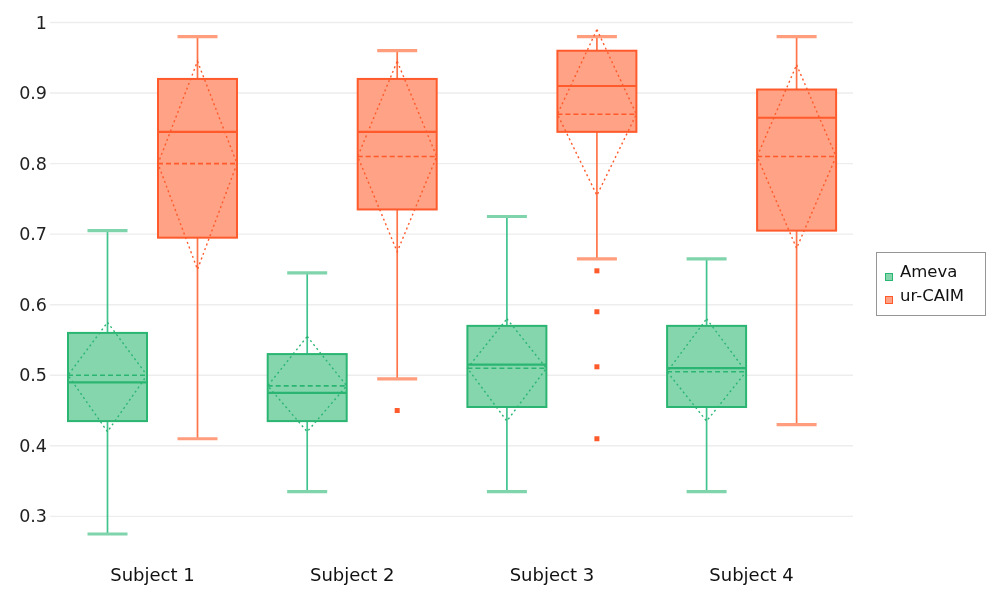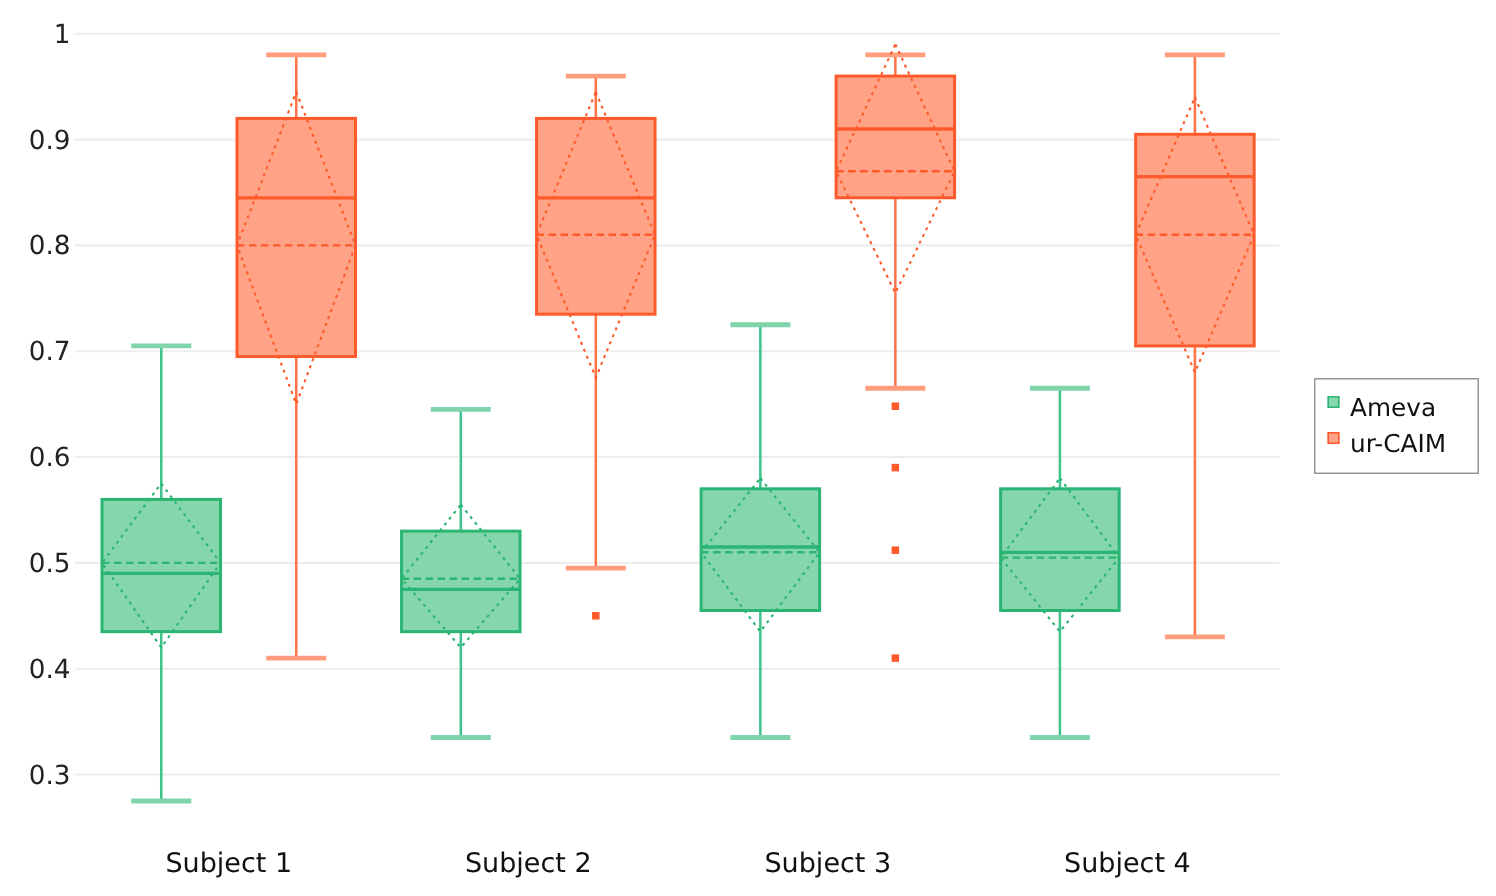--- a/index.html
+++ b/index.html
@@ -14,21 +14,21 @@
   .legend{
     position:absolute;
     left:876px;top:252px;
     width:110px;height:64px;
     background:#ffffff;
     border:1px solid #969696;
     box-sizing:border-box;
     display:flex;flex-direction:column;justify-content:center;
     padding-left:8px;gap:7px;
   }
-  .legend-item{display:flex;align-items:flex-start;gap:7px;cursor:pointer;}
+  .legend-item{display:flex;align-items:flex-end;gap:7px;cursor:pointer;}
   .swatch{width:8px;height:8px;box-sizing:border-box;display:inline-block;}
   .swatch-ameva{background:#85d6ad;border:1.5px solid #2bb573;}
   .swatch-urcaim{background:#ffa285;border:1.5px solid #ff5a2b;}
   .legend-label{font-size:16.5px;color:#111;line-height:1;}
 </style>
 </head>
 <body>
 
 <div id="stage">
   <svg id="plot-svg" width="997" height="597">

